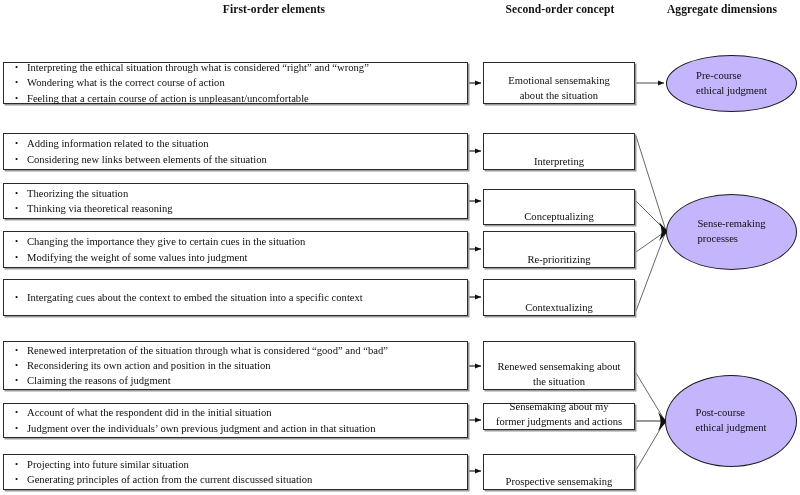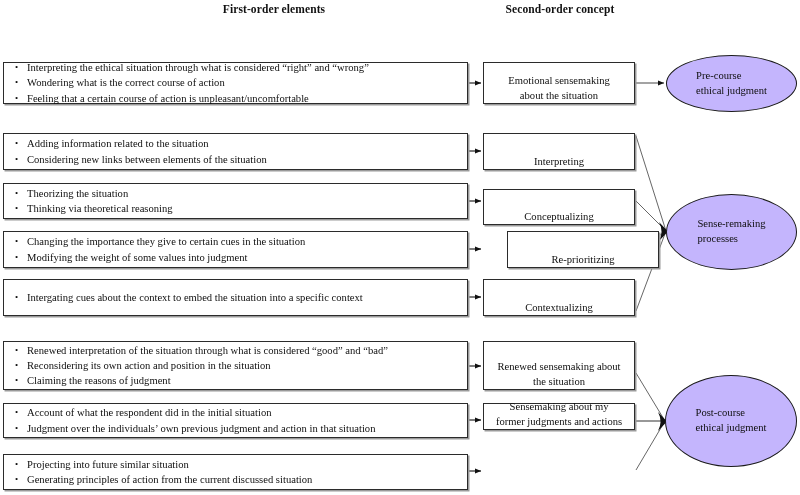--- a/index.html
+++ b/index.html
@@ -106,20 +106,21 @@
     pointer-events: none;
   }
 </style>
 </head>
 <body>
 
 <div id="root">
 
   <div class="col-header" id="hdr-first">First-order elements</div>
   <div class="col-header" id="hdr-second">Second-order concept</div>
+  <div class="col-header" id="hdr-agg">Aggregate dimensions</div>
 
   <svg id="connectors" viewBox="0 0 800 495">
     <defs>
       <marker id="ah-dark" markerWidth="7" markerHeight="7" refX="6.4" refY="3" orient="auto" markerUnits="userSpaceOnUse">
         <path d="M0,0.35 L6.6,3 L0,5.65 z" fill="#111111"></path>
       </marker>
       <marker id="ah-gray" markerWidth="7" markerHeight="7" refX="6.4" refY="3" orient="auto" markerUnits="userSpaceOnUse">
         <path d="M0,0.35 L6.6,3 L0,5.65 z" fill="#111111"></path>
       </marker>
     </defs>
@@ -253,21 +254,21 @@
   </div>
 
   <div class="so-box" style="top:133px;height:37px;">
     <div>Interpreting</div>
   </div>
 
   <div class="so-box" style="top:189px;height:36px;">
     <div>Conceptualizing</div>
   </div>
 
-  <div class="so-box" style="top:231px;height:37px;margin-left:24px;">
+  <div class="so-box" style="top:231px;height:37px;">
     <div>Re-prioritizing</div>
   </div>
 
   <div class="so-box" style="top:279px;height:37px;">
     <div>Contextualizing</div>
   </div>
 
   <div class="so-box" style="top:341px;height:49px;">
     <div>
       <span>Renewed sensemaking about</span><br>
@@ -275,20 +276,23 @@
     </div>
   </div>
 
   <div class="so-box" style="top:403px;height:27px;">
     <div>
       <span>Sensemaking about my</span><br>
       <span>former judgments and actions</span>
     </div>
   </div>
 
+  <div class="so-box" style="top:454px;height:36px;">
+    <div>Prospective sensemaking</div>
+  </div>
 
   <div class="agg-ellipse" style="left:666px;top:55px;width:131px;height:57px;">
     <div>
       <span>Pre-course</span><br>
       <span>ethical judgment</span>
     </div>
   </div>
 
   <div class="agg-ellipse" style="left:666px;top:194px;width:131px;height:76px;">
     <div>

